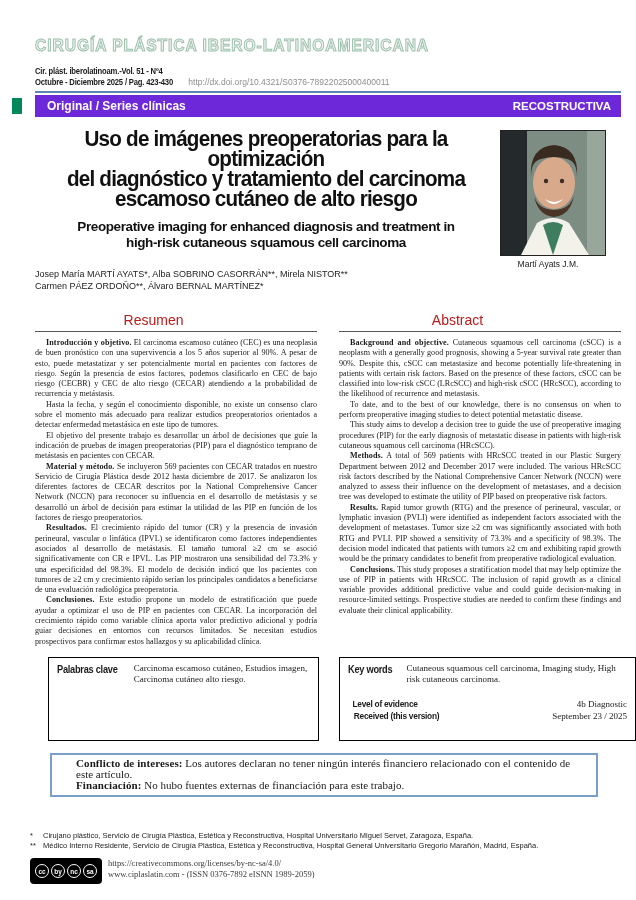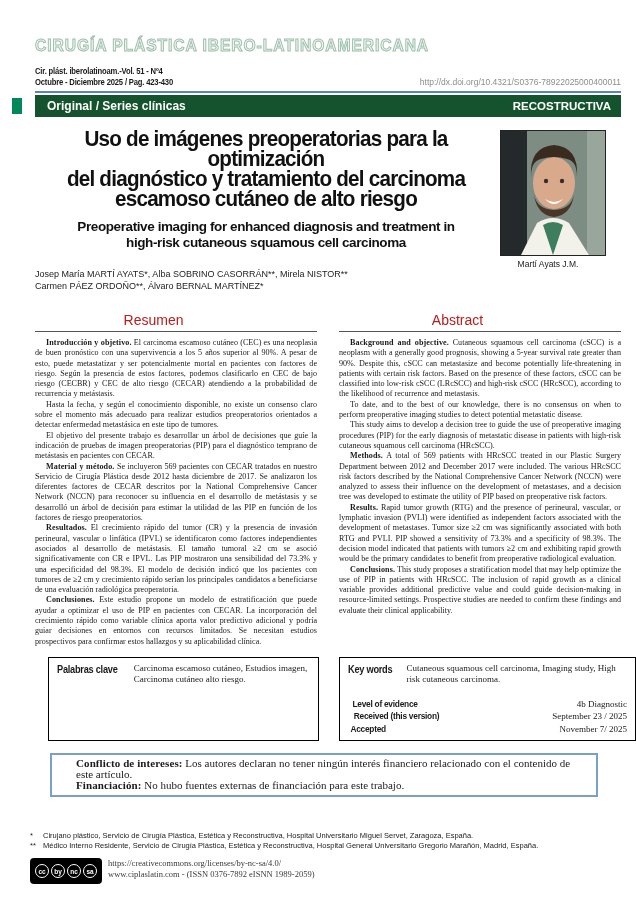--- a/index.html
+++ b/index.html
@@ -3,30 +3,30 @@
 <meta charset="utf-8">
 <style>
   html,body{margin:0;padding:0;background:#e8e8e8;}
   .page{position:relative;width:636px;height:900px;background:#ffffff;overflow:hidden;
         font-family:"Liberation Serif",serif;color:#1a1a1a;}
 
   
   .logo{margin:36px 0 0 35px;font-family:"Liberation Sans",sans-serif;font-weight:bold;
         font-size:17px;letter-spacing:1px;color:#eef4f0;-webkit-text-stroke:1px #9cbfab;
         transform:scaleX(.92);transform-origin:left center;white-space:nowrap;}
-  .cite-row{display:flex;justify-content:space-between;align-items:flex-end;margin:10px 15px 0 35px;}
+  .cite-row{display:flex;align-items:flex-end;margin:10px 15px 0 35px;}
   .cite{font-family:"Liberation Sans",sans-serif;font-weight:bold;font-size:8.5px;line-height:10.5px;
         letter-spacing:-0.2px;transform:scaleX(.9);transform-origin:left bottom;white-space:pre-line;}
   .doi{font-family:"Liberation Sans",sans-serif;font-size:8.5px;color:#8d8d8d;}
   .blue-rule{height:2px;background:#5c85b5;margin:4px 15px 0 35px;}
 
   
   .banner-wrap{position:relative;margin:2px 15px 0 35px;}
   .green-chip{position:absolute;left:-23px;top:3px;width:10px;height:16px;background:#00875a;}
-  .banner{height:22px;background:#14532d;display:flex;justify-content:space-between;align-items:center;
+  .banner{height:22px;background:#6d28d9;display:flex;justify-content:space-between;align-items:center;
           padding:0 10px 0 12px;font-family:"Liberation Sans",sans-serif;font-weight:bold;color:#fff;text-align:right;}
   .banner-left{font-size:12px;letter-spacing:0;}
   .banner-right{font-size:11.5px;letter-spacing:0;}
 
   
   .title-es{margin:12px 0 0 35px;width:462px;text-align:center;font-family:"Liberation Sans",sans-serif;
             font-weight:bold;font-size:21.5px;line-height:20px;letter-spacing:-0.8px;color:#111;
             white-space:pre-line;transform:scaleX(.96);transform-origin:center top;}
   .title-en{margin:10px 0 0 35px;width:462px;text-align:center;font-family:"Liberation Sans",sans-serif;
             font-weight:bold;font-size:13.5px;line-height:16px;letter-spacing:-0.4px;color:#111;
@@ -172,24 +172,20 @@
       </div>
       <div class="meta-rows">
           <div class="meta-row">
             <span class="meta-label">Level of evidence</span>
             <span class="meta-value">4b Diagnostic</span>
           </div>
           <div class="meta-row">
             <span class="meta-label">Received (this version)</span>
             <span class="meta-value">September 23 / 2025</span>
           </div>
-          <div class="meta-row">
-            <span class="meta-label">Accepted</span>
-            <span class="meta-value">November 7/ 2025</span>
-          </div>
         </div>
     </div>
   </div>
 
   <div class="disc-box">
     <div class="disc-line">
       <b>Conflicto de intereses:</b><span> Los autores declaran no tener ningún interés financiero relacionado con el contenido de este artículo.</span>
     </div>
     <div class="disc-line">
       <b>Financiación:</b><span> No hubo fuentes externas de financiación para este trabajo.</span>

